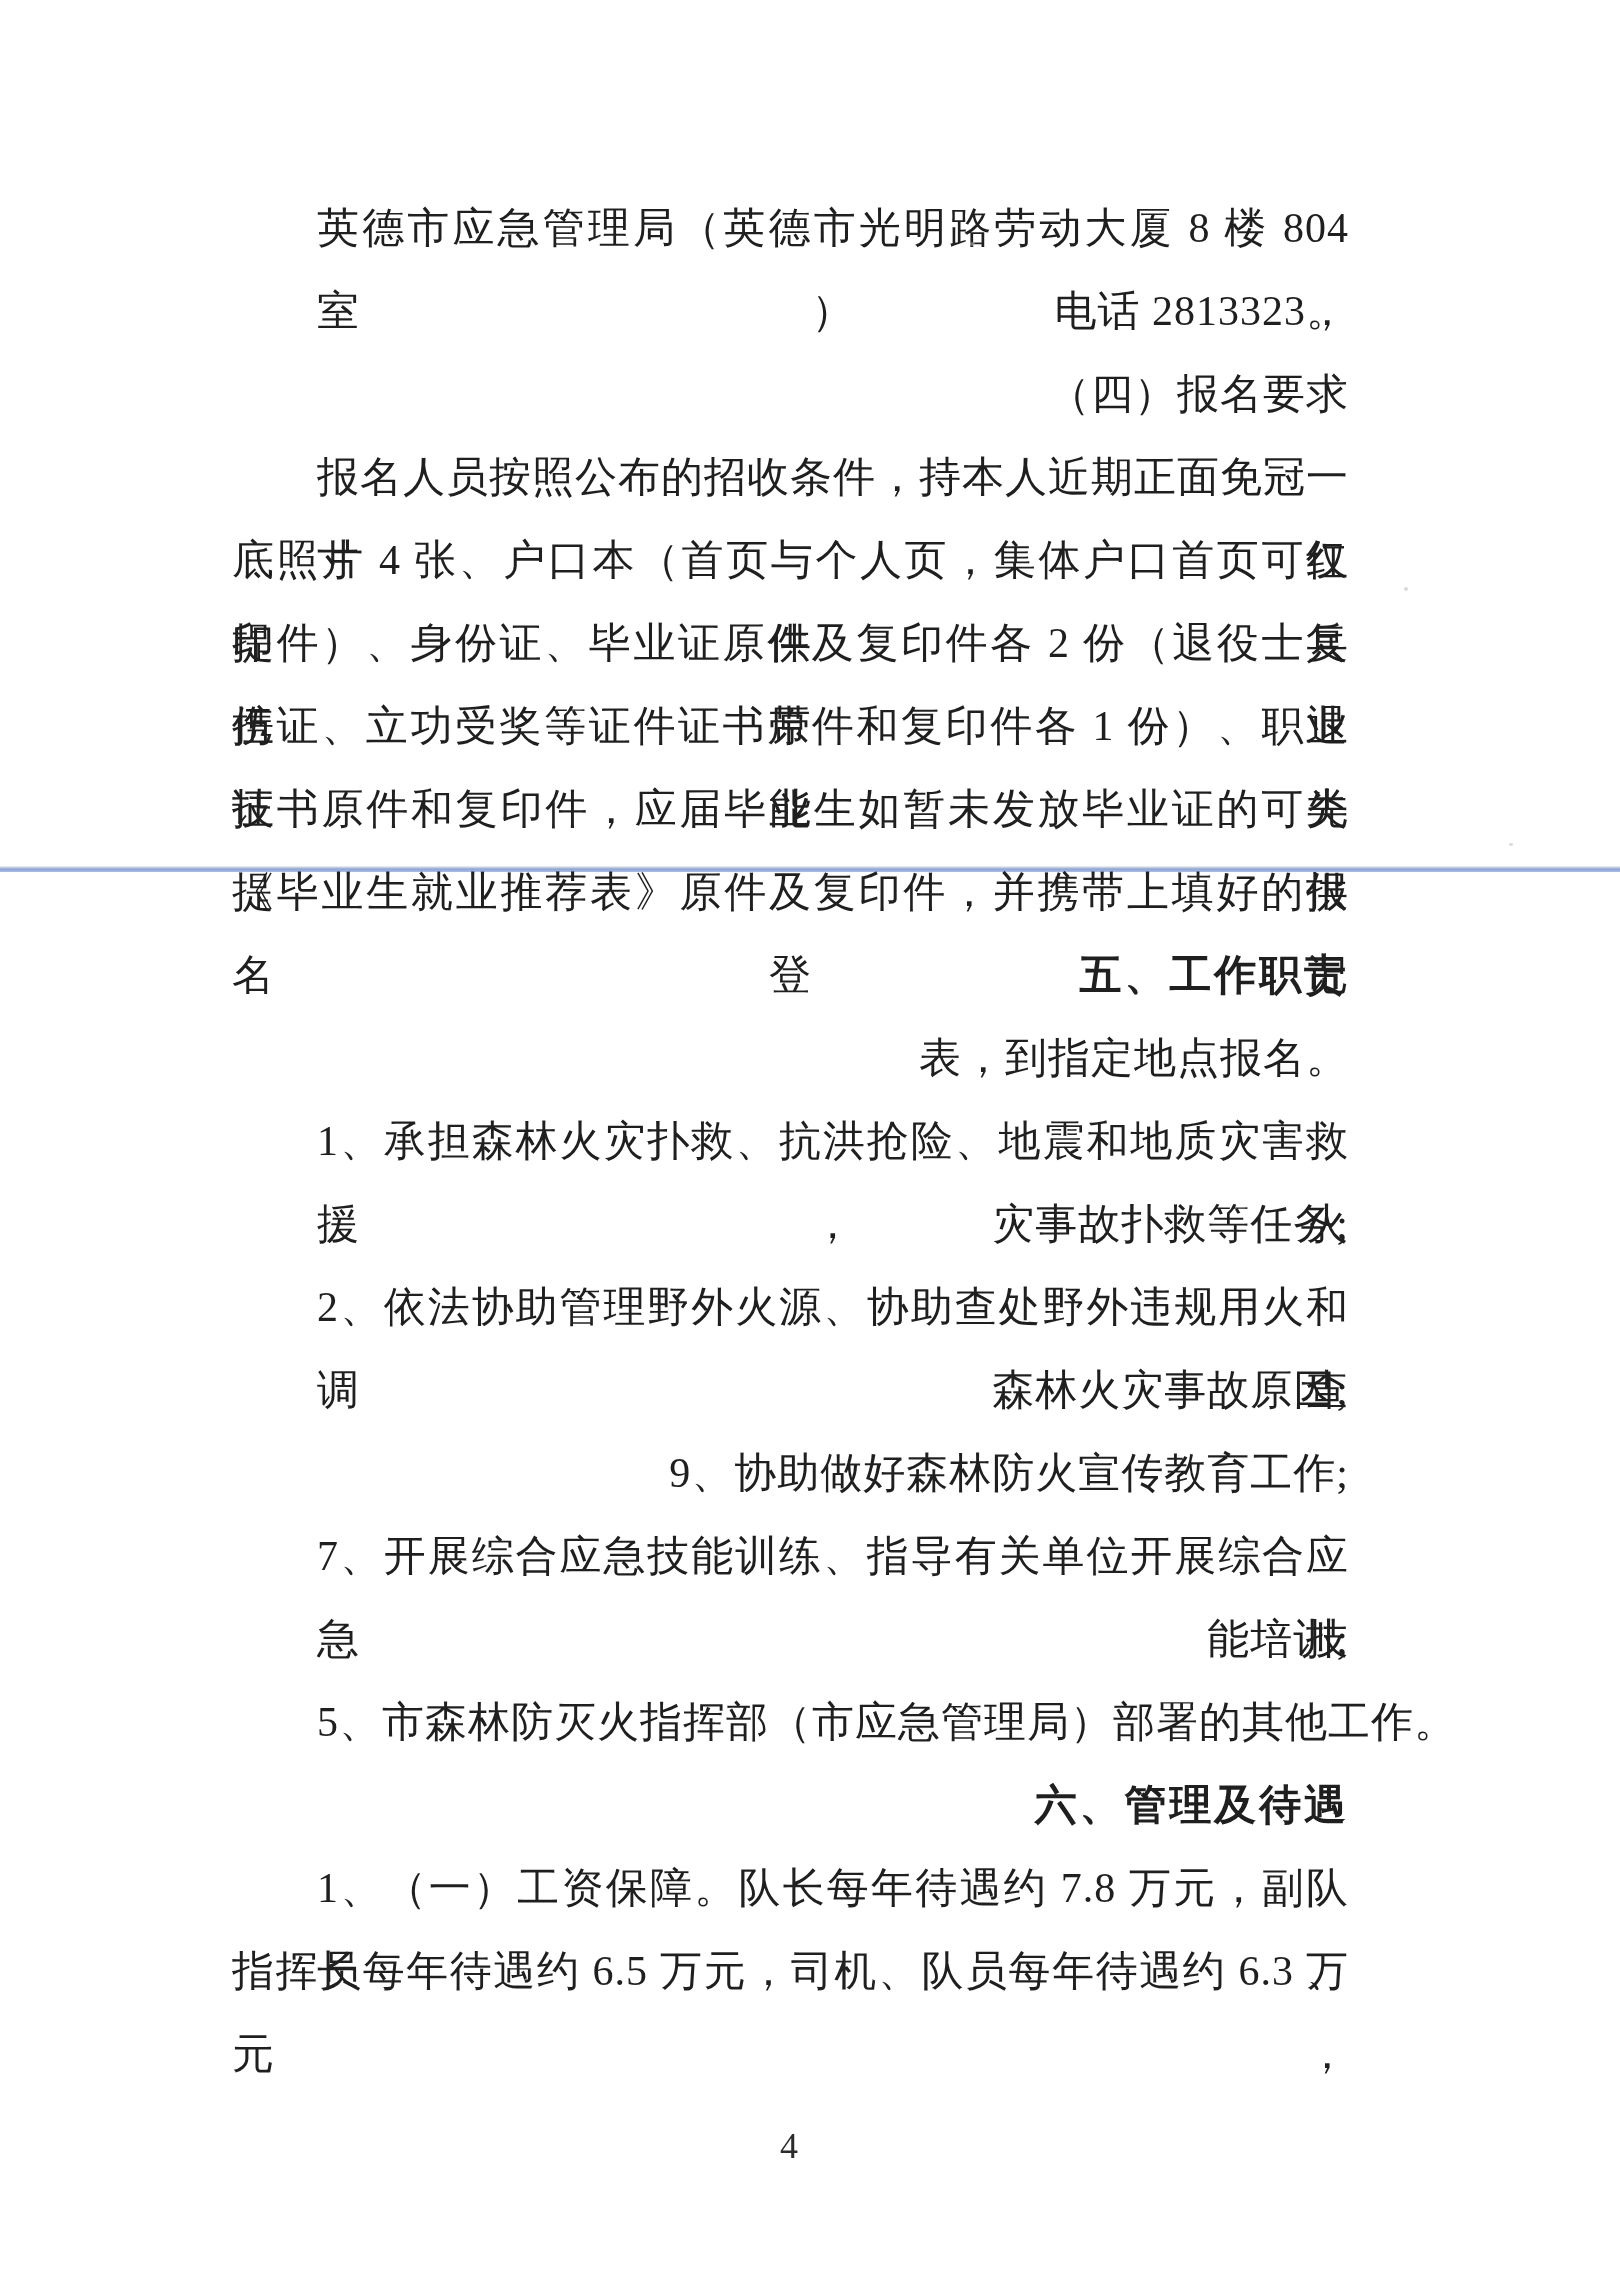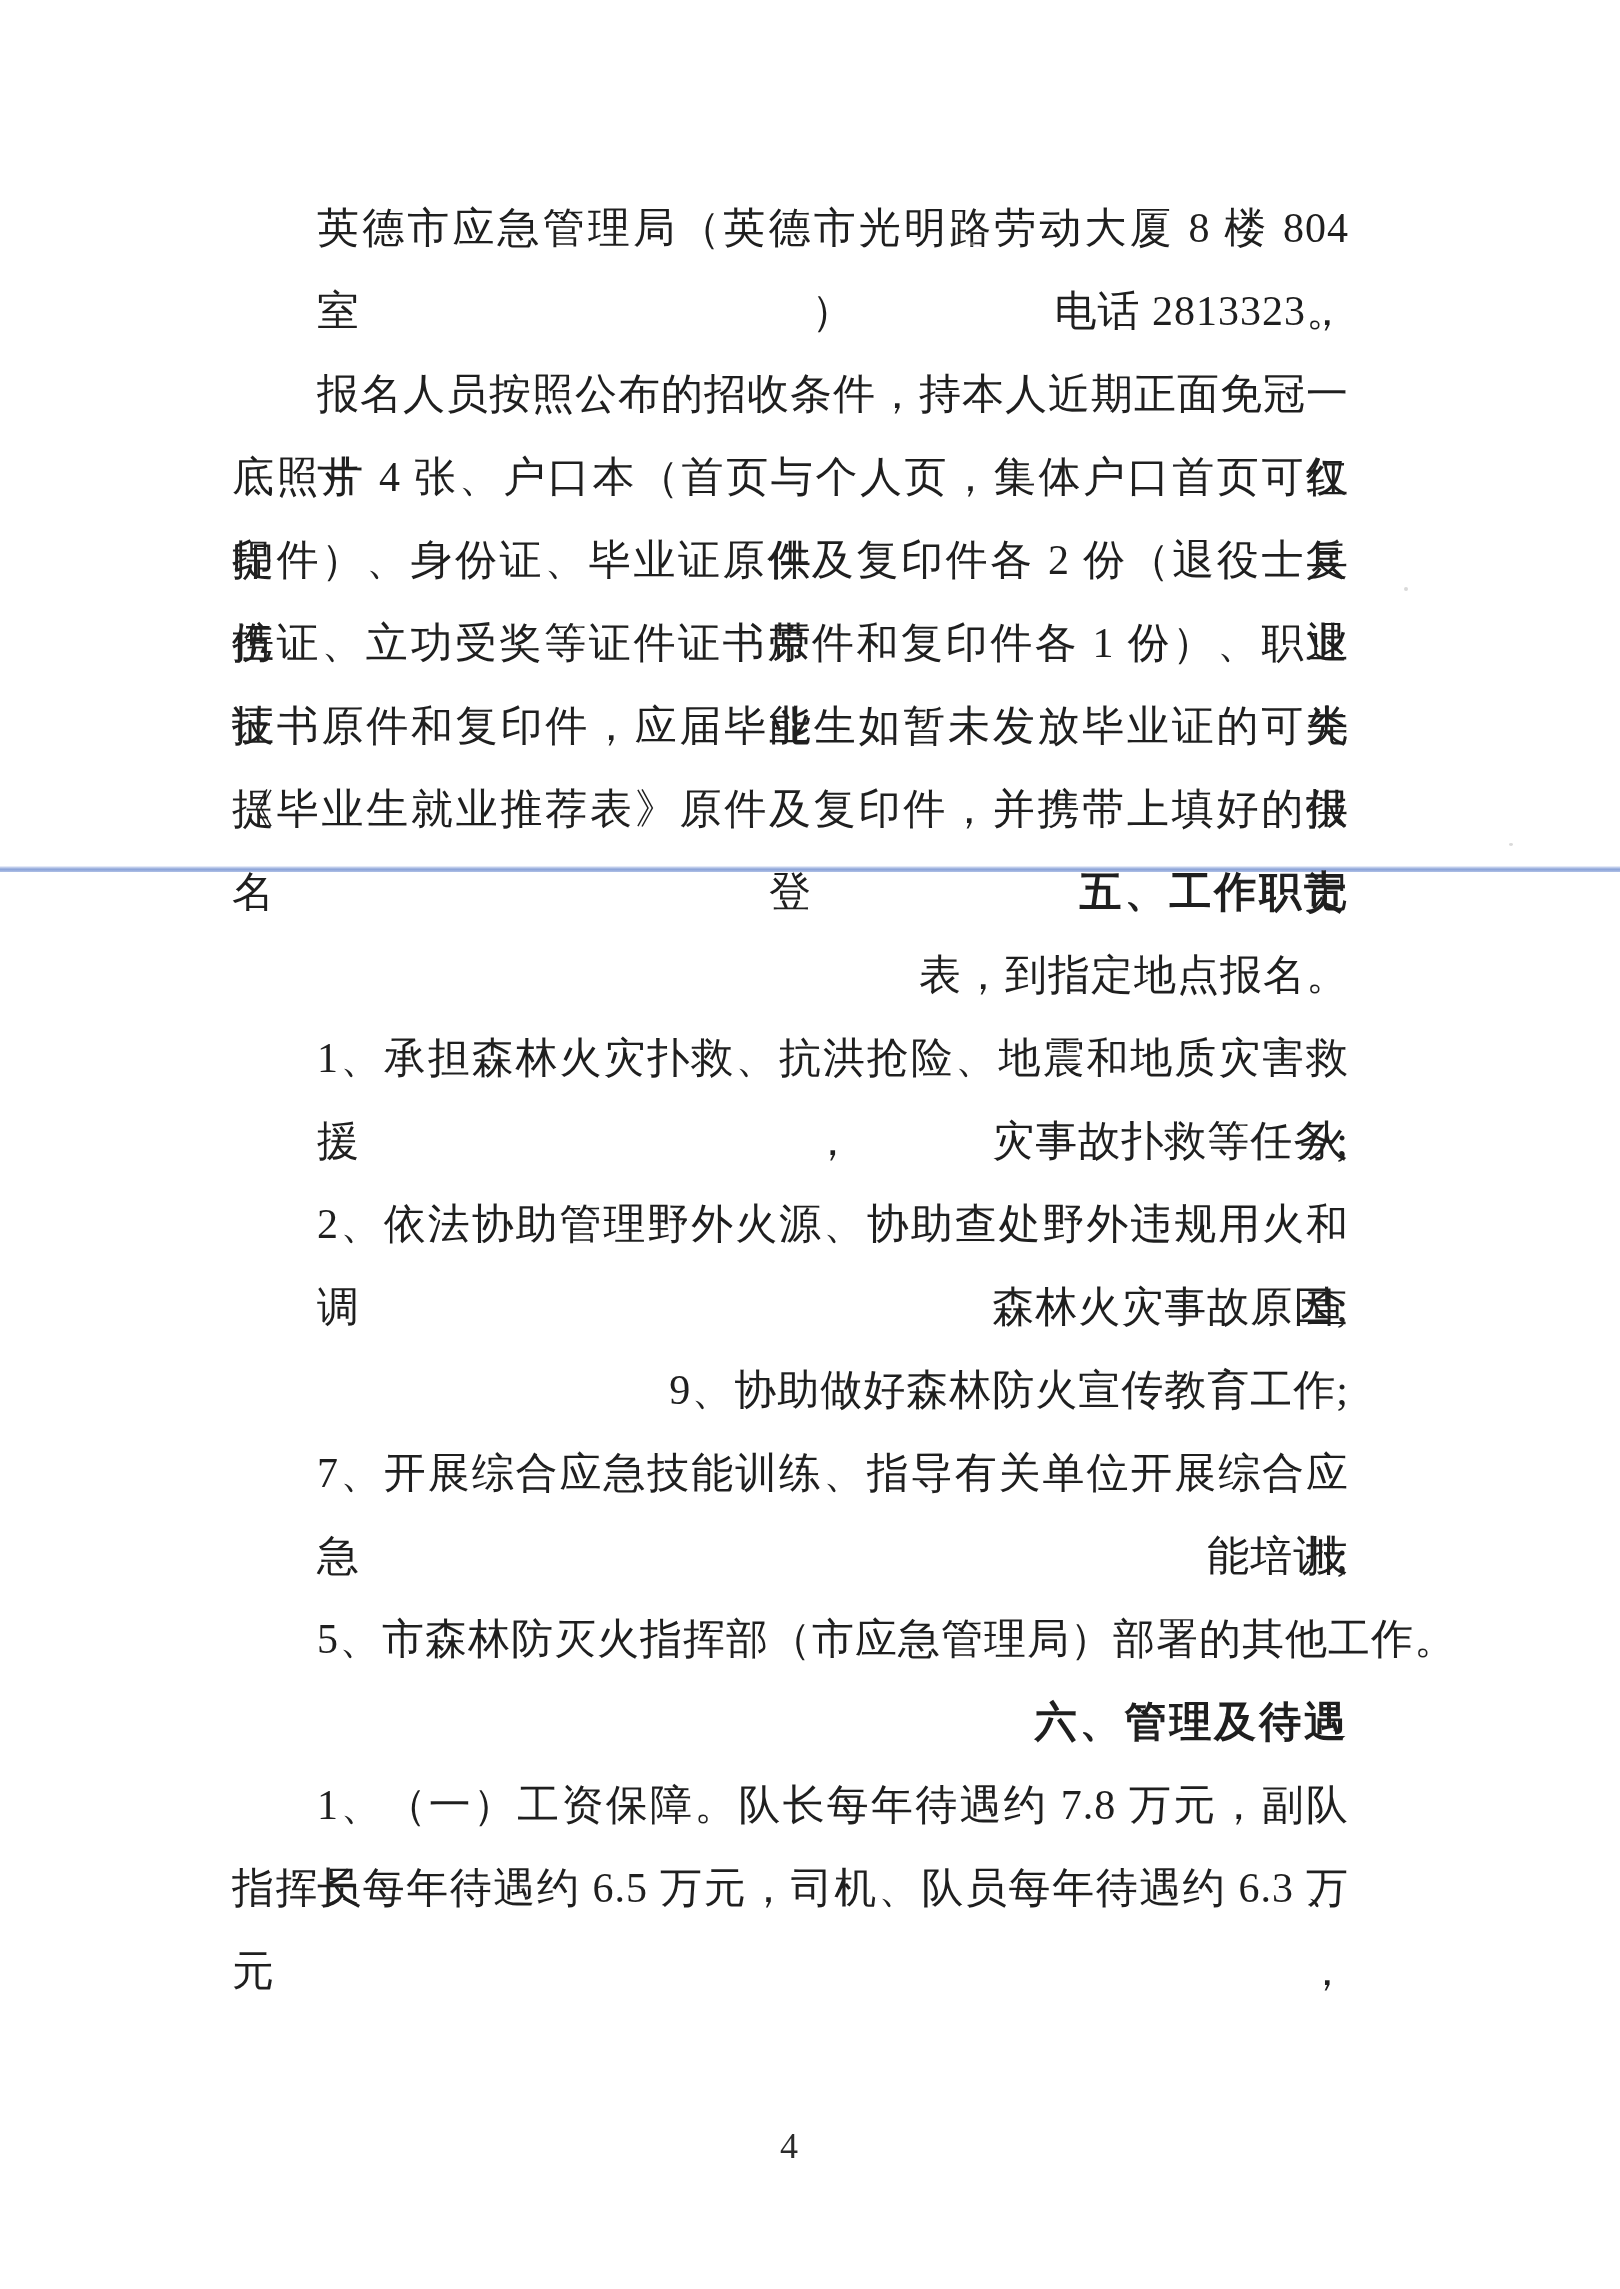--- a/index.html
+++ b/index.html
@@ -71,20 +71,21 @@
 </head>
 <body>
 
 <div class="page" style="background: rgb(255, 255, 255); color: rgb(31, 31, 31);">
 
   <div class="section-divider"></div>
 
   <div class="doc-body">
       <div class="line indent fill">英德市应急管理局（英德市光明路劳动大厦 8 楼 804 室），</div>
       <div class="line">电话 2813323。</div>
+      <div class="line indent">（四）报名要求</div>
       <div class="line indent fill">报名人员按照公布的招收条件，持本人近期正面免冠一寸红</div>
       <div class="line fill">底照片 4 张、户口本（首页与个人页，集体户口首页可仅提供复</div>
       <div class="line fill">印件）、身份证、毕业证原件及复印件各 2 份（退役士兵携带退</div>
       <div class="line fill">伍证、立功受奖等证件证书原件和复印件各 1 份）、职业技能类</div>
       <div class="line fill">证书原件和复印件，应届毕业生如暂未发放毕业证的可先提供</div>
       <div class="line fill">《毕业生就业推荐表》原件及复印件，并携带上填好的报名登记</div>
       <div class="line indent bold">五、工作职责</div>
       <div class="line">表，到指定地点报名。</div>
       <div class="line indent fill">1、承担森林火灾扑救、抗洪抢险、地震和地质灾害救援，火</div>
       <div class="line">灾事故扑救等任务;</div>

